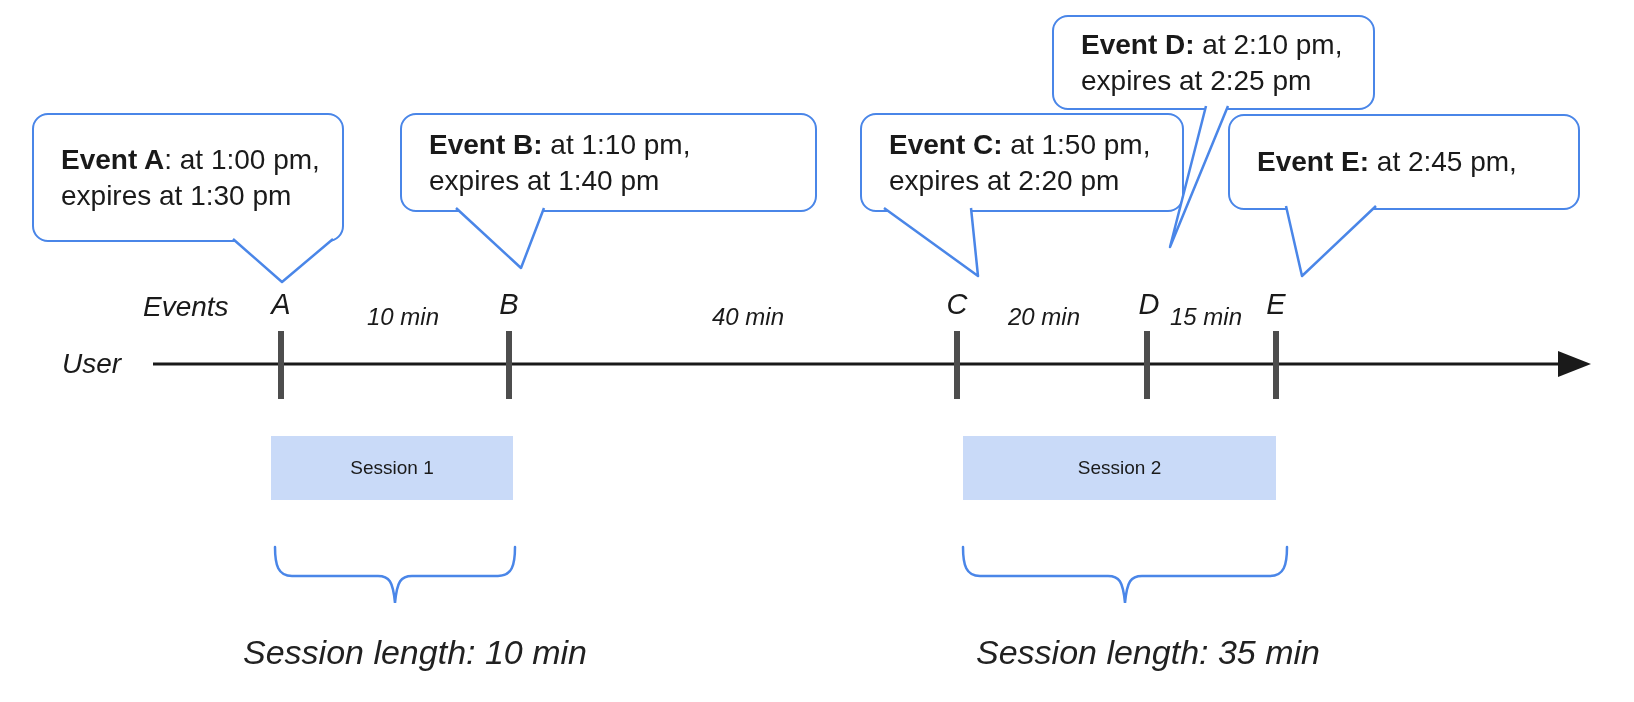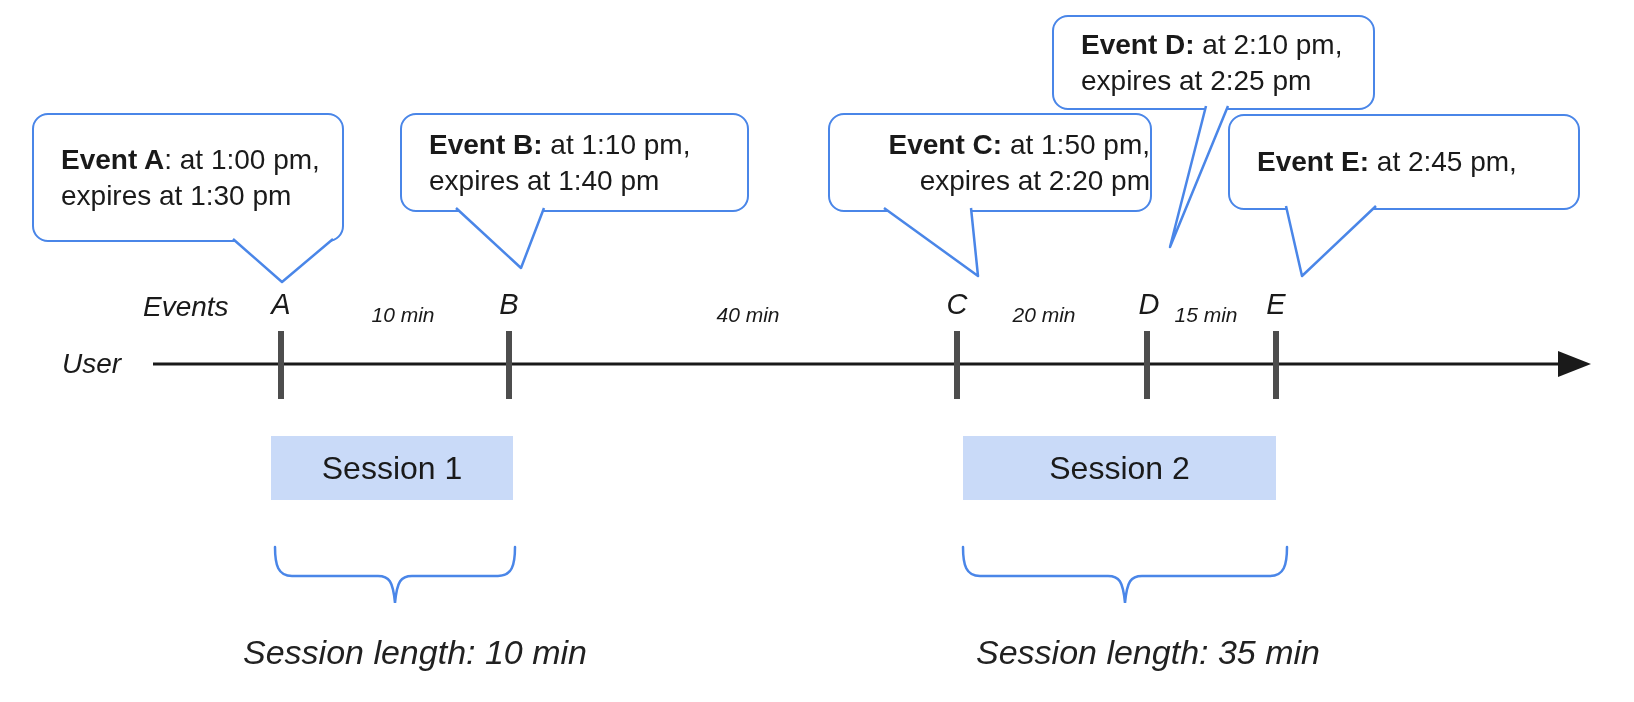--- a/index.html
+++ b/index.html
@@ -8,37 +8,37 @@
     font-family:"Liberation Sans",sans-serif;color:#1a1a1a;overflow:hidden;
   }
   
   .bubble{
     position:absolute;background:#fff;border:2.5px solid #4a86e8;border-radius:16px;
     display:flex;flex-direction:column;justify-content:center;
     padding-left:27px;box-sizing:border-box;font-size:28px;line-height:36px;z-index:2;
   }
   .bubble b{font-weight:700;}
   .bubble-a{left:32px;top:113px;width:312px;height:129px;}
-  .bubble-b{left:400px;top:113px;width:349px;height:99px;}
-  .bubble-c{left:828px;top:113px;width:324px;height:99px;text-align:right;}
+  .bubble-b{left:400px;top:113px;width:417px;height:99px;}
+  .bubble-c{left:860px;top:113px;width:324px;height:99px;}
   .bubble-d{left:1052px;top:15px;width:323px;height:95px;}
   .bubble-e{left:1228px;top:114px;width:352px;height:96px;}
   
   .overlay{position:absolute;left:0;top:0;z-index:5;pointer-events:none;}
   
   .lbl{position:absolute;white-space:nowrap;font-style:italic;}
   .events-label{left:143px;top:291px;font-size:28px;}
   .user-label{left:62px;top:345px;font-size:28px;line-height:38px;}
   .tick-letter{top:288px;width:80px;text-align:center;font-size:29px;}
   .tl-a{left:241px;} .tl-b{left:469px;} .tl-c{left:917px;} .tl-d{left:1109px;} .tl-e{left:1236px;}
-  .interval{top:303px;width:120px;text-align:center;font-size:21px;}
+  .interval{top:303px;width:120px;text-align:center;font-size:24px;}
   .iv-0{left:343px;} .iv-1{left:688px;} .iv-2{left:984px;} .iv-3{left:1146px;}
   .session-box{
     position:absolute;top:436px;height:64px;background:#c9daf8;
-    display:flex;align-items:center;justify-content:center;font-size:32px;z-index:1;
+    display:flex;align-items:center;justify-content:center;font-size:19px;z-index:1;
   }
   .session-1{left:271px;width:242px;}
   .session-2{left:963px;width:313px;}
   .session-length{top:633px;width:420px;text-align:center;font-size:34px;color:#212121;}
   .sl-1{left:205px;} .sl-2{left:938px;}
 </style>
 </head>
 <body>
 
 <div class="canvas">

